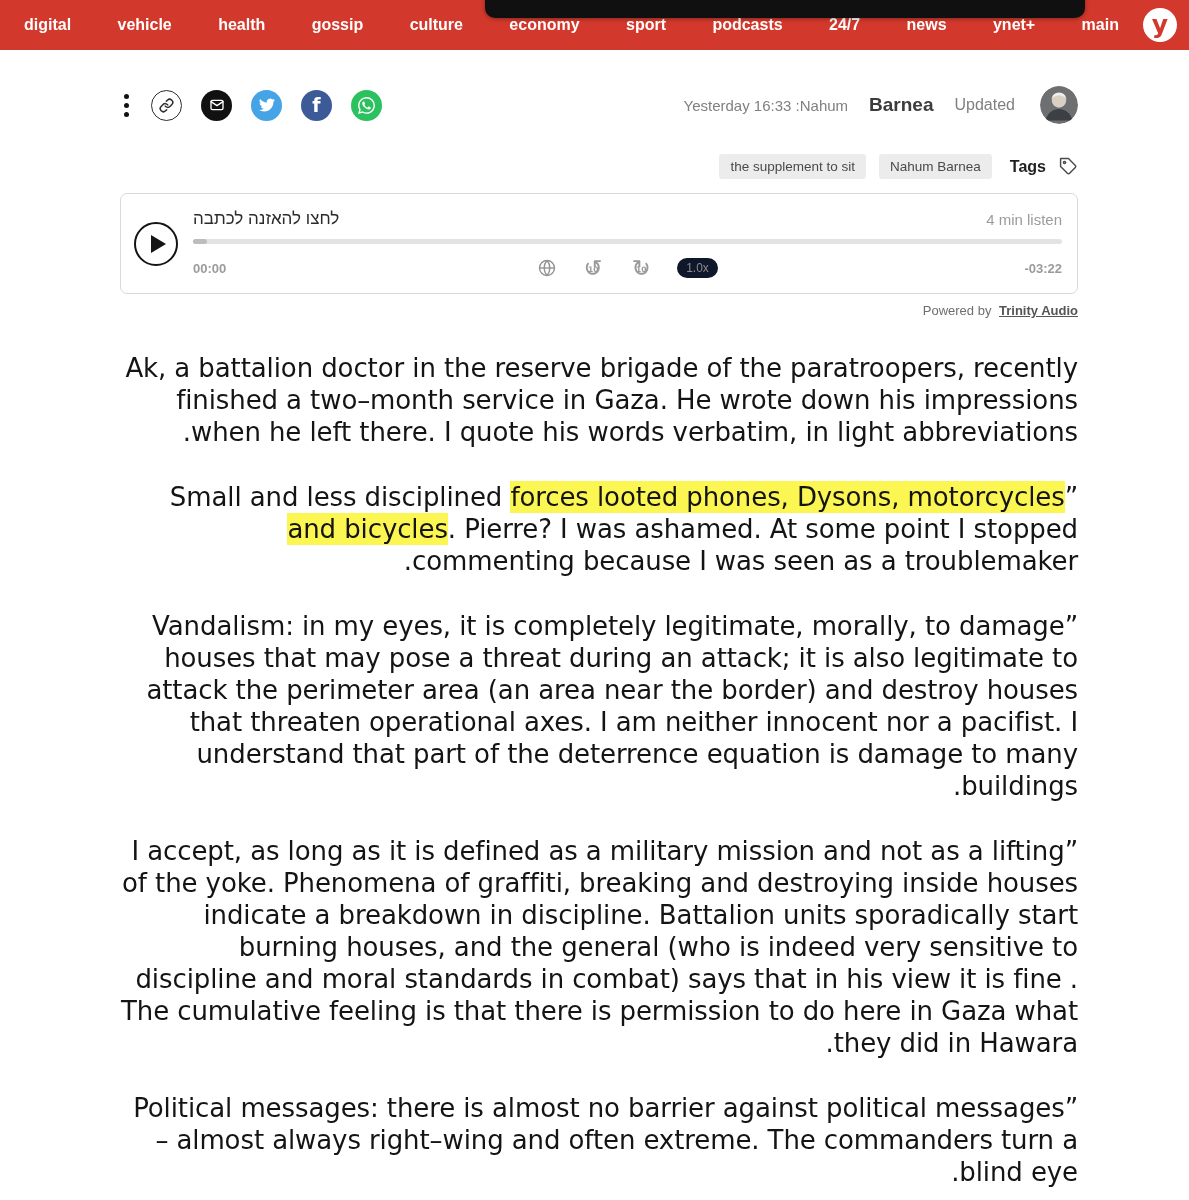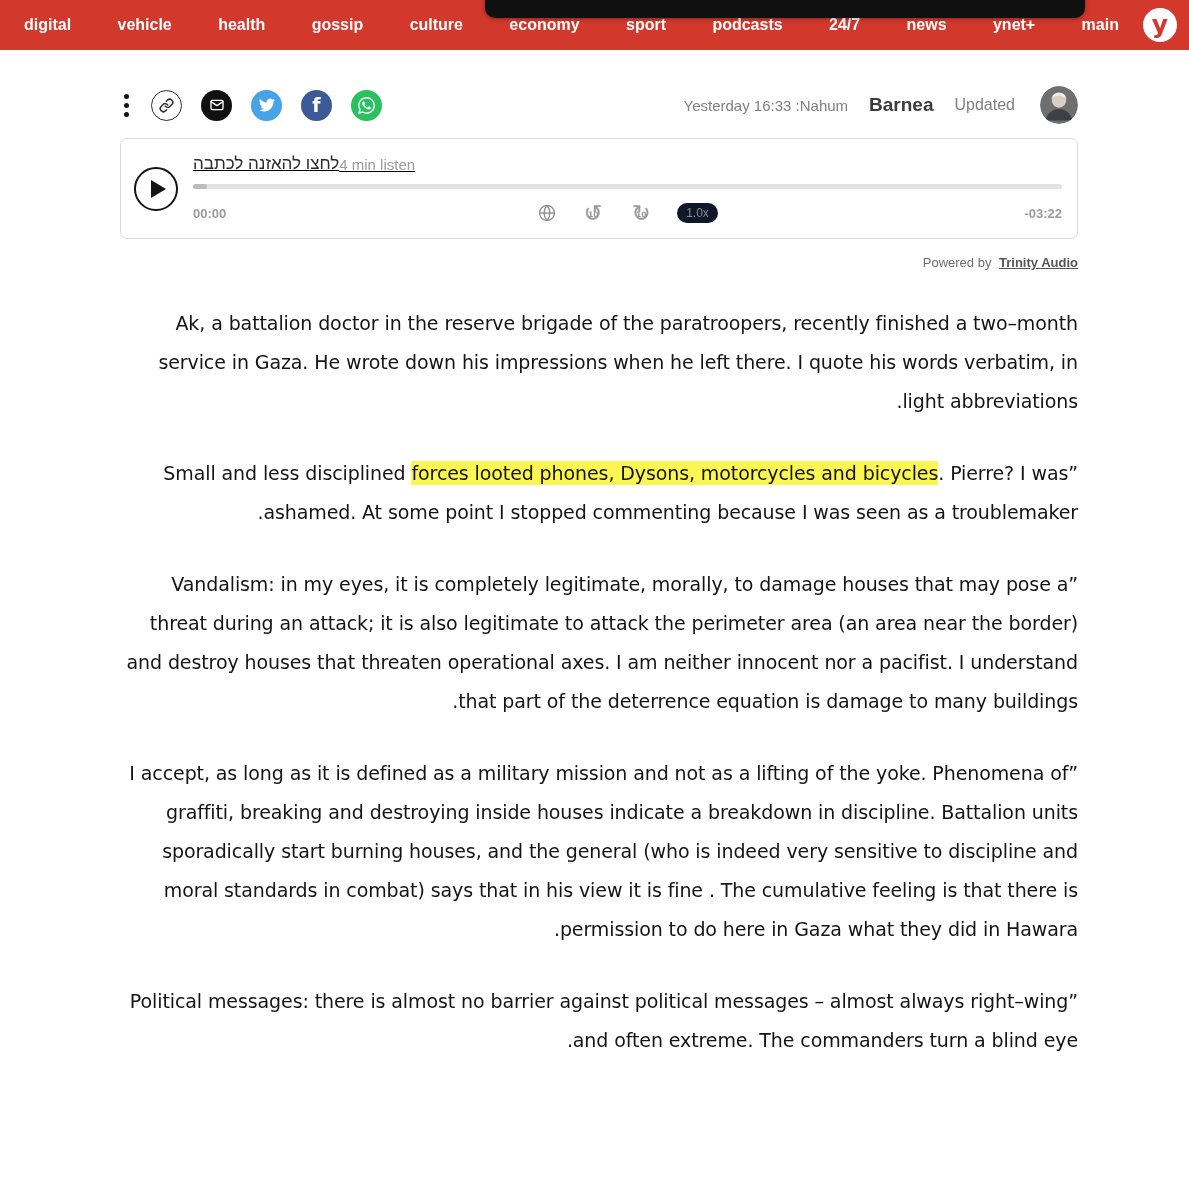--- a/index.html
+++ b/index.html
@@ -58,42 +58,42 @@
 
   
   .player { position:relative; margin-top:14px; border:1px solid #d9d9d9; border-radius:7px; height:101px; }
   .play-button {
     position:absolute; left:13px; top:50%; transform:translateY(-50%);
     width:44px; height:44px; border-radius:50%; background:#fff; border:2.5px solid #141414;
     display:flex; align-items:center; justify-content:center; cursor:pointer;
   }
   .play-tri { width:0; height:0; border-left:15px solid #141414; border-top:9px solid transparent; border-bottom:9px solid transparent; margin-left:4px; }
   .player-main { margin:15px 15px 0 72px; }
-  .p-row1 { display:flex; justify-content:flex-start; align-items:center;text-decoration:underline; }
+  .p-row1 { display:flex; justify-content:space-between; align-items:center; }
   .p-title { font-size:17px; color:#2b2b2b; }
   .p-duration { font-size:15px; color:#9b9b9b; }
   .progress { margin-top:10px; height:5px; background:#e3e3e3; border-radius:3px; position:relative; cursor:pointer; }
   .progress::before { content:""; position:absolute; left:0; top:0; bottom:0; width:14px; background:#bdbdbd; border-radius:3px; }
   .p-row3 { display:flex; align-items:center; margin-top:12px; }
   .p-elapsed, .p-remaining { font-size:13px; color:#9b9b9b; width:64px;font-weight:bold; }
   .p-remaining { text-align:right; }
   .p-controls { flex:1; display:flex; justify-content:center; align-items:center; gap:24px; }
   .ctl { background:none; border:none; padding:0; cursor:pointer; display:flex; align-items:center; justify-content:center; }
   .skip { position:relative; width:24px; height:24px; font-size:23px; line-height:24px; color:#9a9a9a; font-family:"DejaVu Sans",sans-serif; }
   .skip .num { position:absolute; left:50%; top:57%; transform:translate(-50%,-50%); font-size:7.5px; font-weight:700; letter-spacing:0; }
   .speed-chip { background:#0f172a; color:#8b8b8b; font-size:12px; border-radius:10px; padding:3px 9px; border:none; cursor:pointer; }
 
-  .powered { text-align:right; margin-top:16px; font-size:13px; color:#6e6e6e; }
+  .powered { text-align:right; margin-top:9px; font-size:13px; color:#6e6e6e; }
   .powered a { color:#555; font-weight:700; text-decoration:underline; cursor:pointer; margin-left:4px; }
 
   
   .article { margin-top:34px; direction:rtl; }
   .article p {
     margin:0 0 33px; text-align:right;
-    font-family:"DejaVu Sans", sans-serif; font-size:19px; line-height:39px;
+    font-family:"DejaVu Sans", sans-serif; font-size:26px; line-height:32px;
     font-weight:500; color:#141414; letter-spacing:-0.1px;
   }
   mark { background:#fbf651; color:inherit; padding:1px 0; }
 </style>
 </head>
 <body>
 
 <header class="topnav">
   <nav>
     <a class="nav-item">digital</a>
@@ -159,20 +159,29 @@
         <svg width="38" height="38" viewBox="0 0 38 38">
           <circle cx="19" cy="19" r="19" fill="#6e6f71"></circle>
           <circle cx="19" cy="14.5" r="7.2" fill="#d9cfc2"></circle>
           <path d="M19 6.5c-4.2 0-7.4 3-7.4 7.4 0-1.6 3.2-4.4 7.4-4.4s7.4 2.8 7.4 4.4c0-4.4-3.2-7.4-7.4-7.4z" fill="#efeeea"></path>
           <path d="M5.5 34.5C7.5 26.5 13.5 23 19 23s11.5 3.5 13.5 11.5z" fill="#3c3f43"></path>
         </svg>
       </div>
     </div>
   </div>
 
+  <div class="tags-row">
+    <span class="chip">the supplement to sit</span>
+    <span class="chip">Nahum Barnea</span>
+    <span class="tags-label">Tags</span>
+    <svg width="19" height="19" viewBox="0 0 24 24" fill="none" stroke="#4a4a4a" stroke-width="1.8" stroke-linecap="round" stroke-linejoin="round">
+      <path d="M20.59 13.41l-7.17 7.17a2 2 0 0 1-2.83 0L2 12V2h10l8.59 8.59a2 2 0 0 1 0 2.82z"></path>
+      <circle cx="7" cy="7" r="1.4"></circle>
+    </svg>
+  </div>
 
   <div class="player">
     <button class="play-button">
       <span class="play-tri"></span>
     </button>
     <div class="player-main">
       <div class="p-row1">
         <span class="p-title">לחצו להאזנה לכתבה</span>
         <span class="p-duration">4 min listen</span>
       </div>

